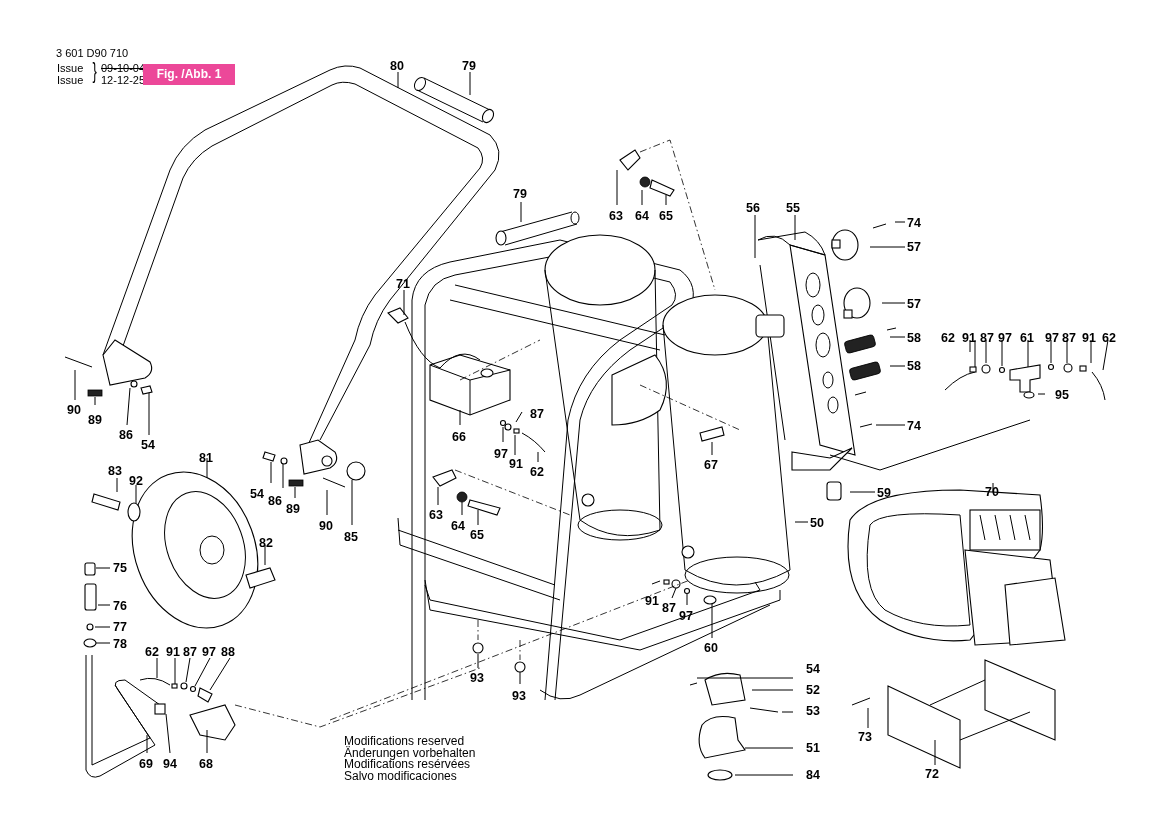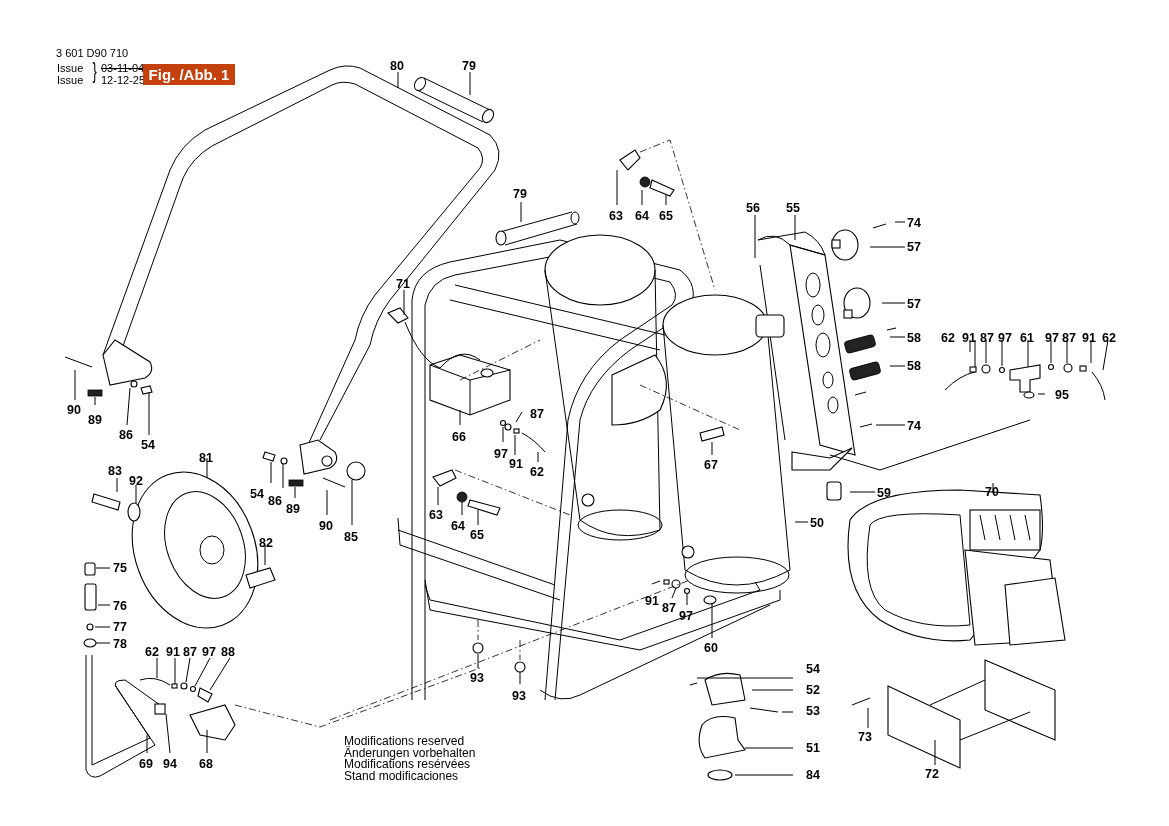--- a/index.html
+++ b/index.html
@@ -4,39 +4,39 @@
 <style>
   html, body { margin:0; padding:0; background:#fff; }
   body { width:1169px; height:826px; position:relative; overflow:hidden; font-family:"Liberation Sans", sans-serif; color:#000; }
   #diagram { position:absolute; left:0; top:0; width:1169px; height:826px; }
   .hdr { position:absolute; font-size:11px; line-height:12px; }
   .hdr-code { left:56px; top:47px;text-align:center; }
   .hdr-iss { left:57px; top:62px; text-align:left; width:34px; }
   .hdr-brace { left:91px; top:60px; font-size:22px; line-height:22px; transform:scaleX(0.6); }
   .hdr-dates { left:101px; top:62px; }
   .old-date { text-decoration:line-through; }
-  .fig-box { position:absolute; left:143px; top:64px; width:92px; height:21px; background:#c2410c; color:#fff; font-weight:bold; font-size:15px; line-height:21px; text-align:center; }
+  .fig-box { position:absolute; left:143px; top:64px; width:92px; height:21px; background:#ec4899; color:#fff; font-weight:bold; font-size:12px; line-height:21px; text-align:center; }
   .mods { position:absolute; left:344px; top:736px; font-size:12px; line-height:11.5px; }
   .lbl { font-family:"Liberation Sans", sans-serif; font-weight:bold; font-size:12.5px; fill:#000; }
   .ln { stroke:#000; stroke-width:1; fill:none; }
   .ol { stroke:#000; stroke-width:1.1; fill:#fff; }
   .dd { stroke:#000; stroke-width:0.8; fill:none; stroke-dasharray:7 3 1.5 3; }
   .dk { fill:#222; stroke:#000; stroke-width:0.8; }
 </style>
 </head>
 <body>
 
 <div class="hdr hdr-code">3 601 D90 710</div>
 <div class="hdr hdr-iss">
   <div>Issue</div>
   <div>Issue</div>
 </div>
 <div class="hdr hdr-brace">}</div>
 <div class="hdr hdr-dates">
-  <div class="old-date">03-11-04</div>
+  <div class="old-date">09-10-04</div>
   <div>12-12-25</div>
 </div>
 <div class="fig-box">Fig. /Abb. 1</div>
 
 <svg id="diagram" viewBox="0 0 1169 826" xmlns="http://www.w3.org/2000/svg">
 
   <g>
     <path class="ln" d="M103,355 L170,170 Q180,145 205,130 L330,70 Q345,63 360,68 L490,135 Q505,150 495,170 L390,300 Q375,320 370,345 L320,440"></path>
     <path class="ln" d="M118,360 L183,178 Q192,158 212,146 L332,85 Q342,80 355,84 L478,148 Q486,158 480,168 L375,295 Q360,315 355,340 L308,445"></path>
   </g>
@@ -325,14 +325,14 @@
     <text class="lbl" x="806" y="779">84</text>
     <text class="lbl" x="858" y="741">73</text>
     <text class="lbl" x="925" y="778">72</text>
   </g>
 </svg>
 
 <div class="mods">
   <div>Modifications reserved</div>
   <div>Änderungen vorbehalten</div>
   <div>Modifications resérvées</div>
-  <div>Stand modificaciones</div>
+  <div>Salvo modificaciones</div>
 </div>
 
 </body></html>

